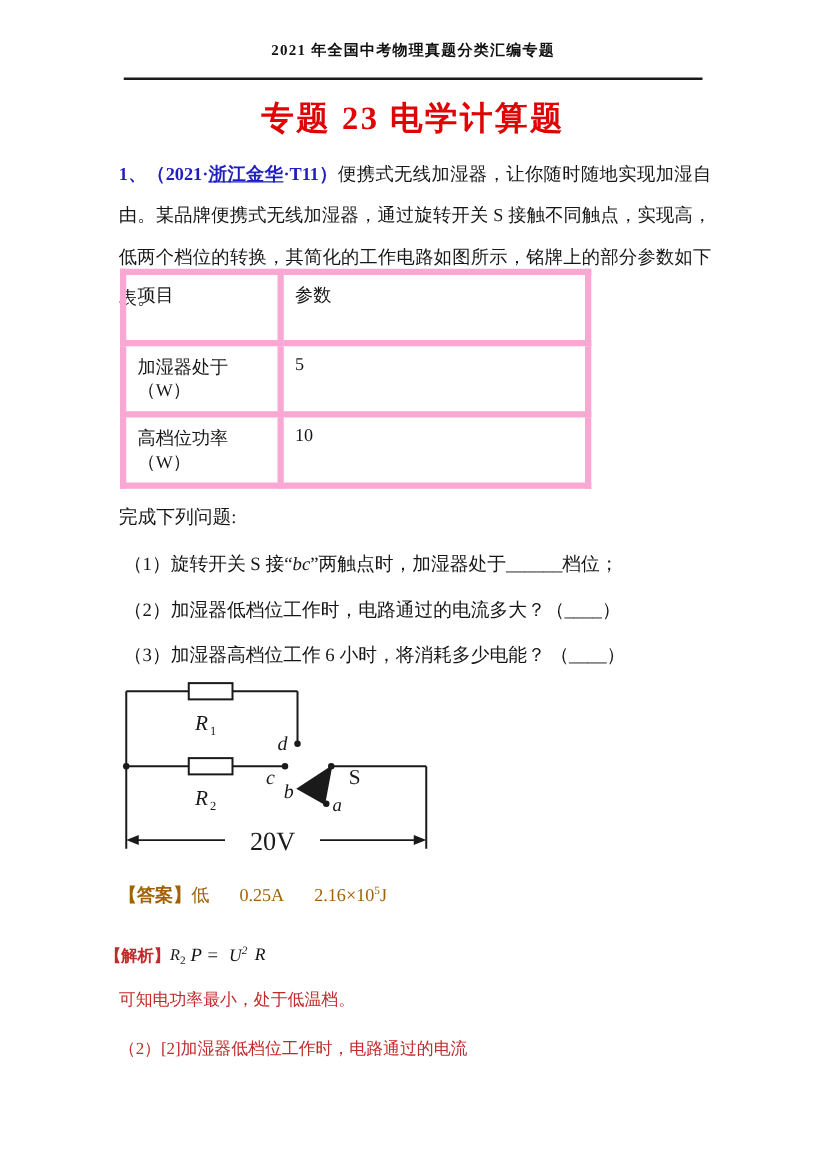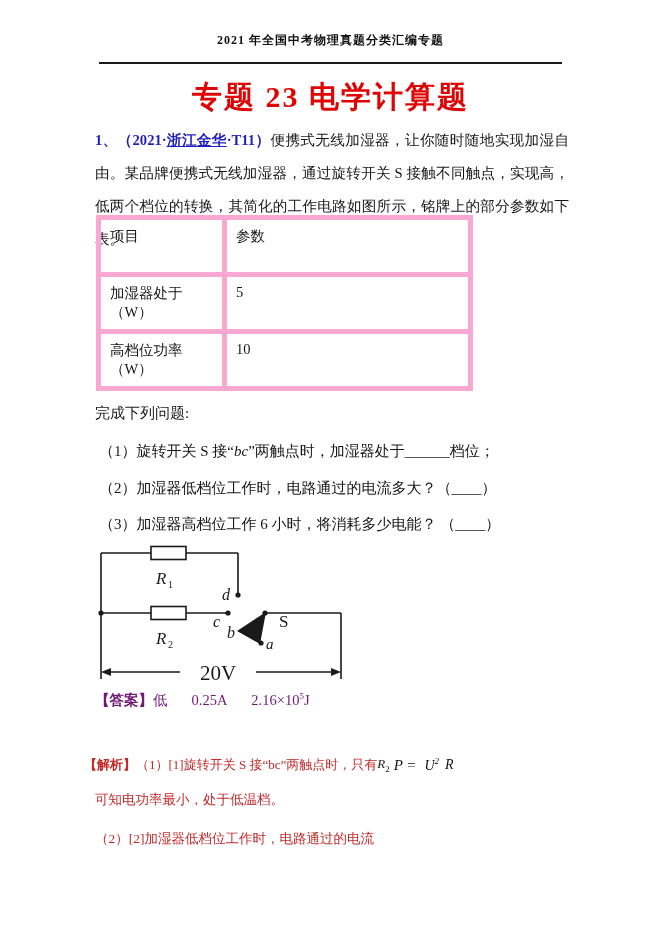--- a/index.html
+++ b/index.html
@@ -5,21 +5,21 @@
   html,body{margin:0;padding:0;}
   body{
     width:661px;height:935px;background:#ffffff;position:relative;overflow:hidden;
     font-family:"Liberation Serif","DejaVu Serif",serif;color:#161616;
   }
   .abs{position:absolute;}
   
   .doc-header{top:32px;left:0;width:661px;text-align:center;font-size:12px;font-weight:bold;letter-spacing:1px;color:#111;}
   .header-rule{top:62px;left:99px;width:463px;height:2px;background:#1a1a1a;}
   
-  .doc-title{top:77px;left:0;width:661px;text-align:center;font-size:30px;font-weight:bold;letter-spacing:2px;color:#e00505;}
+  .doc-title{top:77px;left:0;width:661px;text-align:center;font-size:26px;font-weight:bold;letter-spacing:2px;color:#e00505;}
   
   .question{top:124px;left:95px;width:474px;font-size:14.6px;line-height:33px;text-align:justify;}
   .q-label{color:#1f1fbf;font-weight:bold;}
   .q-label .u{text-decoration:underline;}
   
   table.params{top:215px;left:96px;border-collapse:collapse;table-layout:fixed;}
   table.params td{
     border:5px solid #f9a8d4;vertical-align:top;
     padding:7px 4px 0 9px;font-size:14.5px;height:45px;box-sizing:content-box;
   }
@@ -29,21 +29,21 @@
   .line{font-size:15px;white-space:nowrap;}
   .t-intro{top:404px;left:95px;}
   .t-q1{top:442px;left:99px;}
   .t-q2{top:479px;left:99px;}
   .t-q3{top:515px;left:99px;}
   .em-it{font-style:italic;}
   
   .circuit{top:543px;left:90px;width:270px;height:145px;}
   .circuit text{font-family:"Liberation Serif","DejaVu Serif",serif;fill:#1a1a1a;}
   
-  .answer-line{top:691px;left:95px;font-size:14.5px;color:#701a75;white-space:nowrap;}
+  .answer-line{top:707px;left:95px;font-size:14.5px;color:#a16207;white-space:nowrap;}
   .answer-line .tag{font-weight:bold;}
   .answer-line .gap{margin-left:24px;}
   sup.sm{font-size:9px;}
   .analysis-1{top:738px;left:84px;height:54px;display:flex;align-items:center;
               font-size:13px;color:#c22a2a;white-space:nowrap;}
   .analysis-1 .tag{font-weight:bold;}
   .rsub{font-style:italic;color:#1c1c1c;}
   .rsub sub{font-size:9px;font-style:normal;}
   .formula{display:inline-flex;align-items:center;color:#111;font-style:italic;margin-left:4px;}
   .formula .lhs{font-size:15px;margin-right:5px;}
@@ -125,21 +125,20 @@
   <text x="189" y="84" font-size="17">S</text>
   <text x="128" y="137" font-size="21" text-anchor="middle">20V</text>
 </svg>
 
 <div class="abs answer-line">
   <span class="tag">【答案】</span><span>低</span><span class="gap">0.25A</span><span class="gap"><span>2.16×10</span><sup class="sm">5</sup><span>J</span></span>
 </div>
 
 <div class="abs analysis-1">
   <span class="tag">【解析】</span>
-    <span>（1）[1]旋转开关 S 接“bc”两触点时，只有 </span>
     <span class="rsub"><span>R</span><sub>2</sub></span>
   <span class="formula">
     <span class="lhs">P =</span>
     <span class="frac">
       <span class="num"><span>U</span><sup class="sm">2</sup></span>
       <span class="bar"></span>
       <span class="den">R</span>
     </span>
   </span>
 </div>

